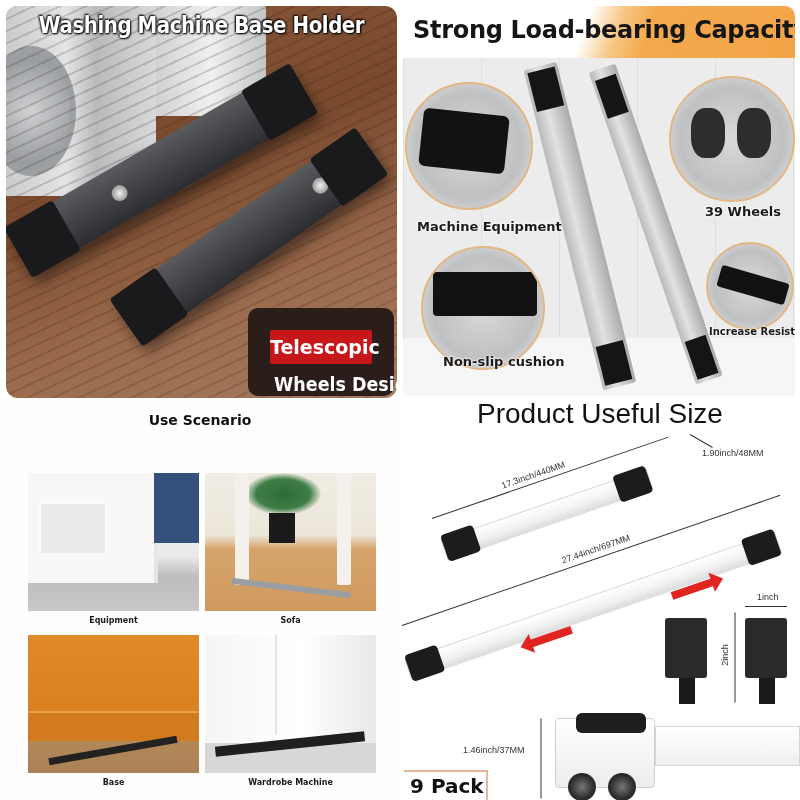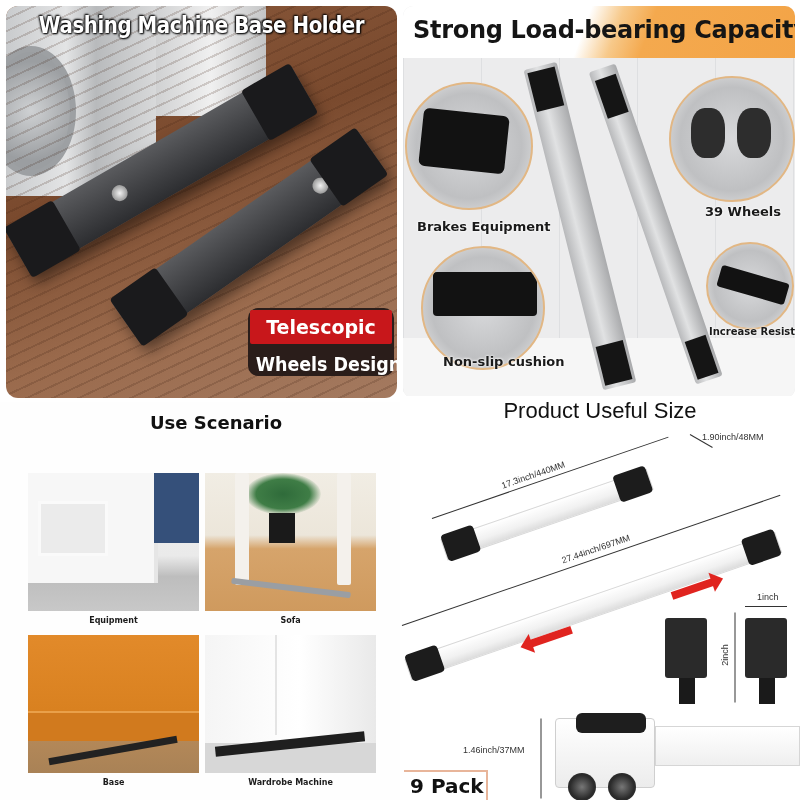--- a/index.html
+++ b/index.html
@@ -24,22 +24,22 @@
   #p1 .bar1 { left: 12px; top: 220px; width: 330px; transform: rotate(-30deg); }
   #p1 .bar2 { left: 120px; top: 290px; width: 300px; transform: rotate(-35deg); }
   #p1 .pad { position:absolute; top:-2px; width:56px; height:58px; background:#1a1a1c; border-radius:4px; }
   #p1 .pad.l { left:0; } #p1 .pad.r { right:0; }
   #p1 .knob { position:absolute; top:18px; width:16px; height:16px; border-radius:50%;
         background: radial-gradient(circle,#f2f2f2 0%,#9a9a9a 70%); }
   #p1 .title { position:absolute; left:0; top:6px; width:100%; text-align:center;
         color:#ffffff; font-weight:bold; font-size:23px; letter-spacing:-0.5px;
         font-family:"DejaVu Sans", sans-serif; transform: scaleX(0.86); transform-origin:center;
         text-shadow: 0 0 3px #000, 1px 1px 2px #000, -1px -1px 2px #000; white-space:nowrap; }
-  #p1 .badge { position:absolute; left:242px; top:302px; width:146px; height:68px;
-        background:#2a1d1a; border-radius:10px; padding:2px; }
+  #p1 .badge { position:absolute; left:242px; top:302px; width:146px; height:88px;
+        background:#2a1d1a; border-radius:10px; padding:22px; }
   #p1 .badge .red { background:#c8171b; color:#fff; height:34px; line-height:34px; text-align:center;
         font-weight:bold; font-size:19px; font-family:"DejaVu Sans", sans-serif; border-radius:2px; }
   #p1 .badge .wh { color:#fff; text-align:center; font-weight:bold; font-size:19px;
         margin-top:9px; font-family:"DejaVu Sans", sans-serif; transform: scaleX(0.92); white-space:nowrap; }
 
   
   #p2 { left: 403px; top: 6px; width: 392px; height: 392px; border-radius: 10px;
         background: linear-gradient(180deg,#e9e9ea 0%,#f3f3f3 70%,#fafafa 100%); }
   #p2 .header { position:absolute; left:0; top:0; width:100%; height:52px;
         background: linear-gradient(110deg,#ffffff 0%,#ffffff 46%,#f7c98a 54%,#f4a94e 62%,#f3a447 100%); }
@@ -68,22 +68,22 @@
   #p2 .c-resist .inner { left:10px; top:30px; width:70px; height:22px; transform: rotate(16deg); border-radius:3px; }
   #p2 .lbl { position:absolute; font-weight:bold; color:#1a1a1a; font-family:"DejaVu Sans", sans-serif;
         white-space:nowrap; text-shadow: 0 0 2px #fff, 0 0 3px #fff; }
   #p2 .l-brake { left:14px; top:213px; font-size:13px; }
   #p2 .l-wheels { left:302px; top:198px; font-size:13px; }
   #p2 .l-cush { left:40px; top:348px; font-size:13px; }
   #p2 .l-resist { left:306px; top:320px; font-size:10px; }
 
   
   #p3 { left: 0; top: 402px; width: 400px; height: 398px; background:#fefefe; }
-  #p3 .title { position:absolute; left:16px; top:10px; width:100%; text-align:center;
-        font-size:18px; font-weight:bold; color:#111; font-family:"DejaVu Sans", sans-serif; }
+  #p3 .title { position:absolute; left:0; top:10px; width:100%; text-align:center;
+        font-size:14px; font-weight:bold; color:#111; font-family:"DejaVu Sans", sans-serif; }
   #p3 .sub { position:absolute; left:0; top:42px; width:100%; text-align:center;
         font-size:9px; color:#8a8a8a; letter-spacing:0.5px; }
   #p3 .tile { position:absolute; width:171px; height:138px; overflow:hidden; }
   #p3 .cap { position:absolute; width:171px; text-align:center; font-size:8px; font-weight:bold;
         color:#1b1b1b; font-family:"DejaVu Sans", sans-serif; }
   #p3 .t1 { left:28px; top:71px; background: linear-gradient(180deg,#f1f1f0 0%,#eaeaea 60%,#bdbdbd 75%,#c8c8c8 100%); }
   #p3 .t1 .cab { position:absolute; left:0; top:0; width:130px; height:110px; background:#f7f7f7;
         border-right:4px solid #e6e6e6; }
   #p3 .t1 .shelf { position:absolute; left:10px; top:28px; width:70px; height:55px; background:#ebebeb; border:3px solid #fafafa; }
   #p3 .t1 .blue { position:absolute; right:0; top:0; width:45px; height:70px; background:#35507a; }
@@ -98,21 +98,21 @@
   #p3 .t3 .base { position:absolute; left:0; top:76px; width:171px; height:30px; background:#d17a1e; border-top:2px solid #e9a04a; }
   #p3 .t3 .frame { position:absolute; left:20px; top:112px; width:130px; height:7px; background:#222; transform: rotate(-10deg); }
   #p3 .t4 { left:205px; top:233px; background: linear-gradient(90deg,#f5f5f5 0%,#ffffff 55%,#e9e9e9 100%); }
   #p3 .t4 .floor { position:absolute; left:0; bottom:0; width:100%; height:30px; background:#d7d7d7; }
   #p3 .t4 .frame { position:absolute; left:10px; top:104px; width:150px; height:10px; background:#1f1f1f; transform: rotate(-6deg); }
   #p3 .t4 .line { position:absolute; left:70px; top:0; width:2px; height:100px; background:#e4e4e4; }
 
   
   #p4 { left: 400px; top: 396px; width: 400px; height: 404px; background:#ffffff; }
   #p4 .title { position:absolute; left:0; top:2px; width:100%; text-align:center;
-        font-size:22px; color:#111; font-family:"Liberation Sans", sans-serif; }
+        font-size:28px; color:#111; font-family:"Liberation Sans", sans-serif; }
   #p4 .dim { position:absolute; font-size:9px; color:#333; white-space:nowrap; }
   #p4 .bar { position:absolute; height:22px; background: linear-gradient(180deg,#ffffff 0%,#f1f1f1 60%,#dcdcdc 100%);
         border:1px solid #d8d8d8; transform-origin:left center; }
   #p4 .bar .pad { position:absolute; top:-5px; width:34px; height:28px; background:#1c1c1c; border-radius:4px; }
   #p4 .bar .pad.l { left:0; } #p4 .bar .pad.r { right:0; }
   #p4 .b1 { left:44px; top:143px; width:218px; transform: rotate(-19deg); }
   #p4 .b2 { left:8px; top:263px; width:392px; transform: rotate(-19deg); }
   #p4 .mline { position:absolute; height:1px; background:#333; transform-origin:left center; }
   #p4 .arrow { position:absolute; width:44px; height:8px; background:#e0241f; transform-origin:left center; }
   #p4 .arrow::after { content:""; position:absolute; right:-10px; top:-6px;
@@ -180,21 +180,21 @@
     <div class="inner"></div>
     <div class="inner b"></div>
   </div>
   <div class="callout c-cush">
       <div class="inner"></div>
     </div>
   <div class="callout c-resist">
       <div class="inner"></div>
     </div>
 
-  <div class="lbl l-brake">Brakes Equipment</div>
+  <div class="lbl l-brake">Machine Equipment</div>
   <div class="lbl l-wheels">39 Wheels</div>
   <div class="lbl l-cush">Non-slip cushion</div>
   <div class="lbl l-resist">Increase Resistance</div>
 </div>
 
 <div class="panel" id="p3">
   <div class="title">Use Scenario</div>
 
   <div class="tile t1">
     <div class="cab">
@@ -226,21 +226,21 @@
   </div>
   <div class="cap" style="left:205px;top:376px">Wardrobe Machine</div>
 </div>
 
 <div class="panel" id="p4">
   <div class="title">Product Useful Size</div>
 
   <div class="mline" style="left:32px;top:122px;width:250px;transform:rotate(-19deg)"></div>
   <div class="dim" style="left:100px;top:74px;transform:rotate(-19deg)">17.3inch/440MM</div>
   <div class="mline" style="left:290px;top:38px;width:26px;transform:rotate(30deg)"></div>
-  <div class="dim" style="left:302px;top:36px">1.90inch/48MM</div>
+  <div class="dim" style="left:302px;top:52px">1.90inch/48MM</div>
 
   <div class="bar b1">
     <div class="pad l"></div>
     <div class="pad r"></div>
   </div>
 
   <div class="mline" style="left:2px;top:229px;width:400px;transform:rotate(-19deg)"></div>
   <div class="dim" style="left:160px;top:148px;transform:rotate(-19deg)">27.44inch/697MM</div>
 
   <div class="bar b2">

